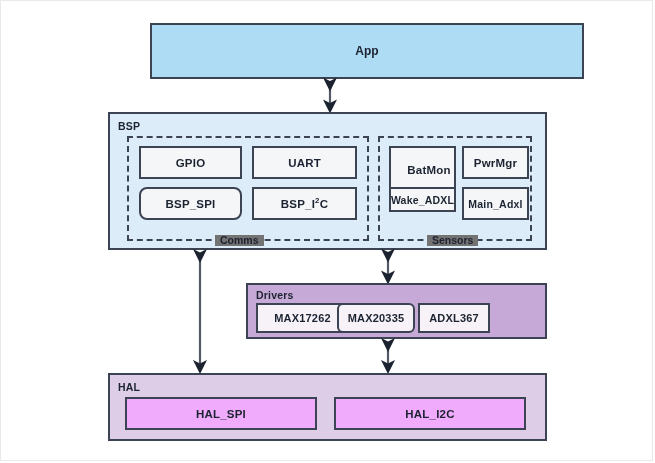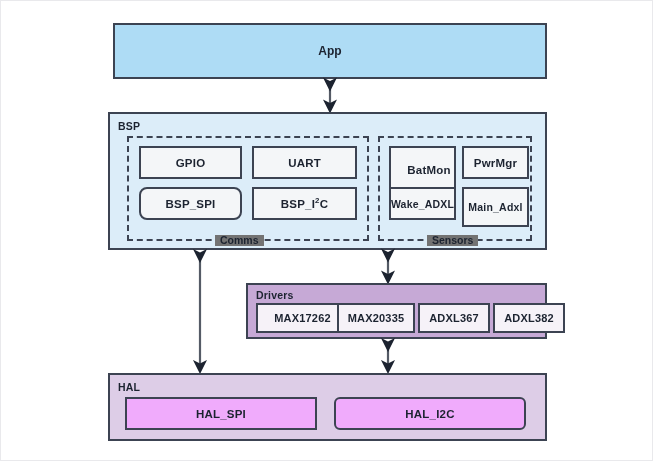--- a/index.html
+++ b/index.html
@@ -55,20 +55,21 @@
 
   
   #app-block {
     background: #aedcf5;
     display: flex;
     align-items: center;
     justify-content: center;
     font-size: 12px;
     font-weight: bold;
     color: #1c2330;
+    margin-left: 37px;
   }
 
   
   #bsp-block { background: #dcedf9; }
   .dashed-group {
     position: absolute;
     box-sizing: border-box;
     border: 2px dashed #3c4352;
     background: transparent;
   }
@@ -145,24 +146,24 @@
 
     <div class="dashed-group" style="left:268px; top:22px; width:154px; height:105px;"></div>
     <span class="dashed-caption" style="left:317px; top:121px;">Sensors</span>
 
     <div class="leaf" style="left:279px; top:32px; width:67px; height:48px;padding-left:13px;">
       <span>BatMon</span>
     </div>
     <div class="leaf" style="left:352px; top:32px; width:67px; height:33px;">
       <span>PwrMgr</span>
     </div>
-    <div class="leaf" style="left:279px; top:73px; width:67px; height:33px; font-size:10.5px;">
+    <div class="leaf" style="left:279px; top:73px; width:67px; height:25px; font-size:10.5px;">
       <span>Wake_ADXL</span>
     </div>
-    <div class="leaf" style="left:352px; top:73px; width:67px; height:40px; font-size:10.5px;">
+    <div class="leaf" style="left:352px; top:73px; width:67px; height:33px; font-size:10.5px;">
       <span>Main_Adxl</span>
     </div>
   </div>
 
   <svg class="arrow" style="left:192px; top:250px; width:16px; height:123px;" viewBox="0 0 16 123">
     <defs>
       <marker id="ah3" markerWidth="7" markerHeight="7" refX="3.2" refY="3.2" orient="auto">
         <path d="M0,0 L6.4,3.2 L0,6.4 L1.6,3.2 Z" fill="#1c2330"></path>
       </marker>
       <marker id="ah4" markerWidth="7" markerHeight="7" refX="3.2" refY="3.2" orient="auto">
@@ -184,29 +185,26 @@
     <line x1="8" y1="5.5" x2="8" y2="27.5" stroke="#555b66" stroke-width="2.2" marker-start="url(#ah5)" marker-end="url(#ah6)"></line>
   </svg>
 
   <div class="block" id="drivers-block" style="left:246px; top:283px; width:301px; height:56px;">
 
     <span class="group-label" style="left:8px; top:4px;">Drivers</span>
 
     <div class="leaf" style="left:8px; top:18px; width:93px; height:30px; font-size:11px;">
       <span>MAX17262</span>
     </div>
-    <div class="leaf" style="left:89px; top:18px; width:78px; height:30px; font-size:11px;">
+    <div class="leaf" style="left:89px; top:18px; width:78px; height:30px; font-size:11px;border-radius:6px;">
       <span>MAX20335</span>
     </div>
     <div class="leaf" style="left:170px; top:18px; width:72px; height:30px; font-size:11px;">
       <span>ADXL367</span>
     </div>
-    <div class="leaf" style="left:245px; top:18px; width:72px; height:30px; font-size:11px;">
-      <span>ADXL382</span>
-    </div>
   </div>
 
   <svg class="arrow" style="left:380px; top:339px; width:16px; height:34px;" viewBox="0 0 16 34">
     <defs>
       <marker id="ah7" markerWidth="7" markerHeight="7" refX="3.2" refY="3.2" orient="auto">
         <path d="M0,0 L6.4,3.2 L0,6.4 L1.6,3.2 Z" fill="#1c2330"></path>
       </marker>
       <marker id="ah8" markerWidth="7" markerHeight="7" refX="3.2" refY="3.2" orient="auto">
         <path d="M0,0 L6.4,3.2 L0,6.4 L1.6,3.2 Z" fill="#1c2330"></path>
       </marker>
@@ -214,17 +212,17 @@
     <line x1="8" y1="6" x2="8" y2="28" stroke="#555b66" stroke-width="2.2" marker-start="url(#ah7)" marker-end="url(#ah8)"></line>
   </svg>
 
   <div class="block" id="hal-block" style="left:108px; top:373px; width:439px; height:68px;">
 
     <span class="group-label" style="left:8px; top:6px;">HAL</span>
 
     <div class="leaf" style="left:15px; top:22px; width:192px; height:33px;">
       <span>HAL_SPI</span>
     </div>
-    <div class="leaf" style="left:224px; top:22px; width:192px; height:33px;border-radius:6px;">
+    <div class="leaf" style="left:224px; top:22px; width:192px; height:33px;">
       <span>HAL_I2C</span>
     </div>
   </div>
 </div>
 
 </body></html>

